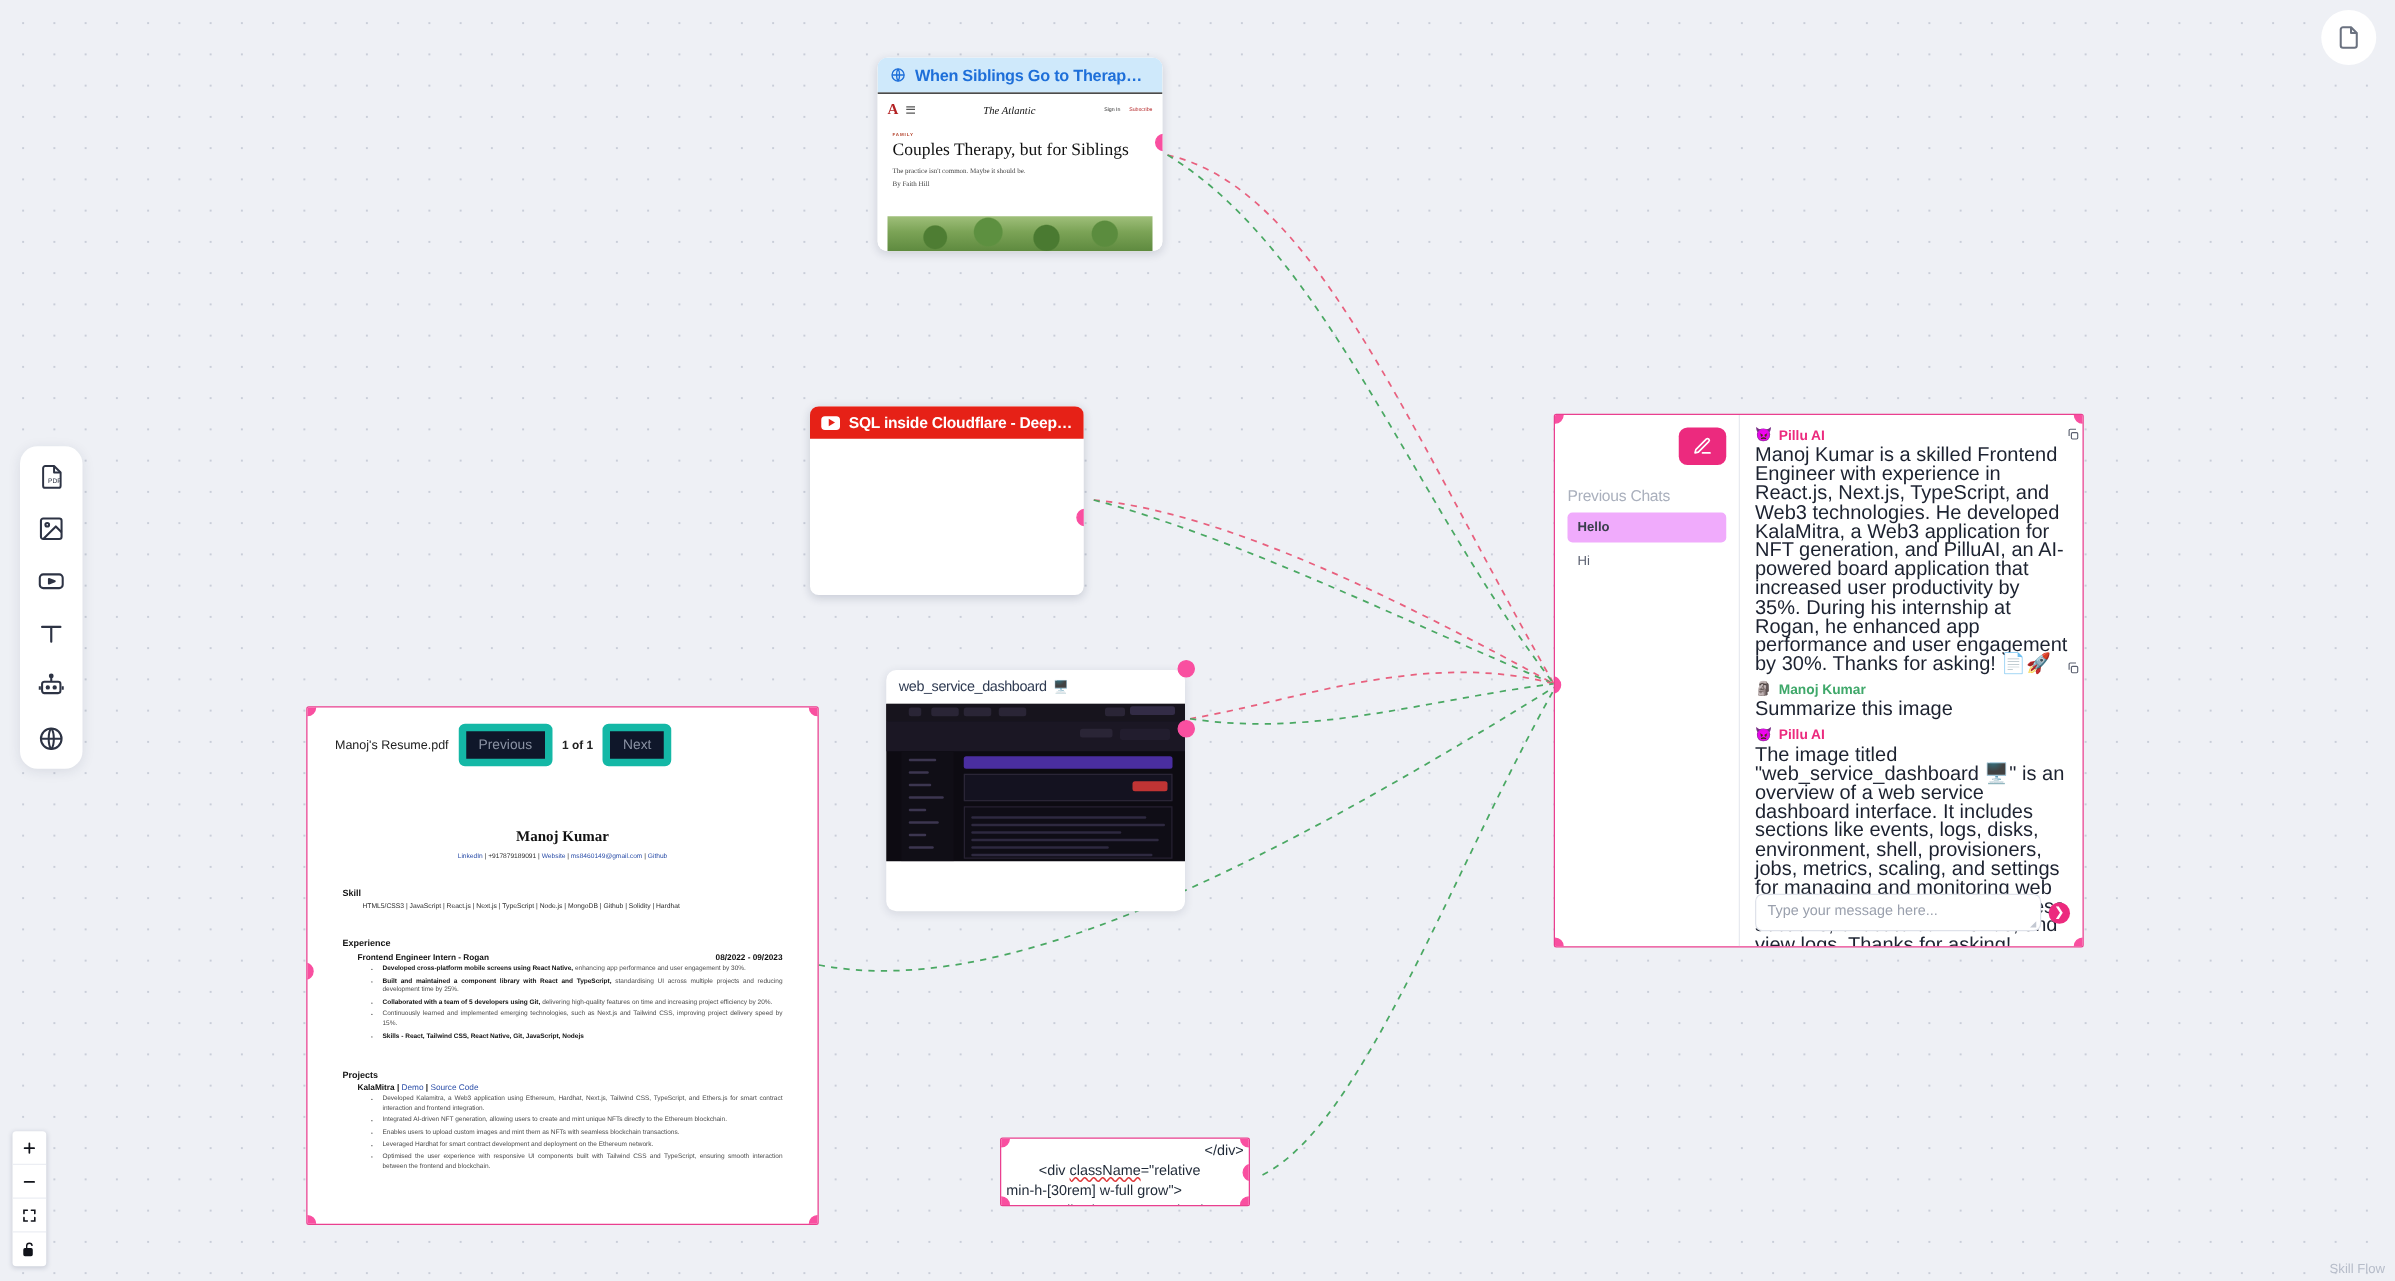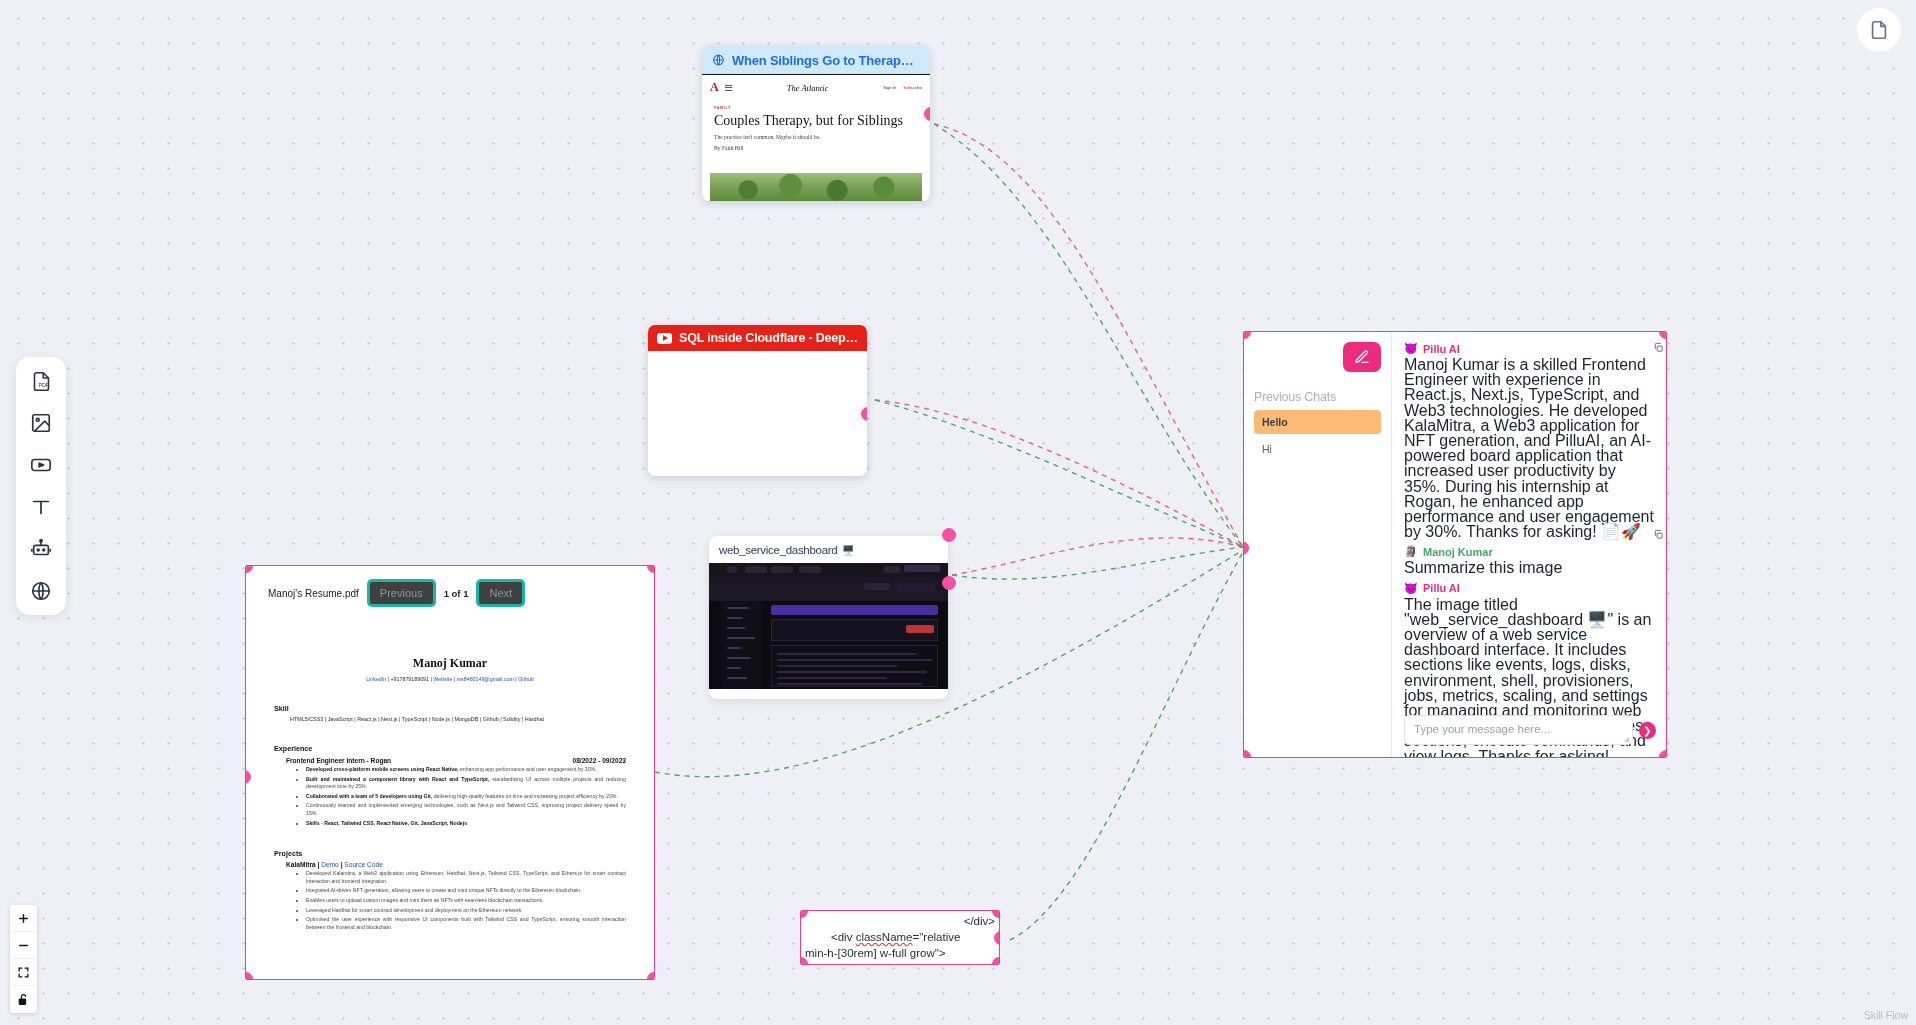--- a/index.html
+++ b/index.html
@@ -88,21 +88,21 @@
   .yt-ovtitle{position:absolute; left:54px; top:20px; color:#fff; font-size:13px;
     font-weight:500; text-shadow:0 1px 3px rgba(0,0,0,.7);}
   .yt-kebab{position:absolute; right:12px; top:18px; display:flex; flex-direction:column; gap:2.5px;}
   .yt-kebab i{width:3px;height:3px;border-radius:50%;background:#fff;display:block;}
   .yt-play{position:absolute; left:50%; top:50%; transform:translate(-50%,-50%);
     width:52px; height:36px; background:#f00; border-radius:9px; }
   .yt-play::after{content:""; position:absolute; left:20px; top:10px;
     border-left:16px solid #fff; border-top:9px solid transparent; border-bottom:9px solid transparent;}
 
   
-  #dash-node { left: 709px; top: 536px; width: 239px; height: 163px;
+  #dash-node { left: 709px; top: 536px; width: 239px; height: 193px;
     background:#fff; border-radius:8px; padding:8px 10px 0;
     box-shadow: 0 2px 8px rgba(30,40,70,.12); }
   .dash-title { font-size:11.5px; color:#2f3b52; letter-spacing:-.3px; display:flex; align-items:center; gap:5px;}
   .dash-emoji { font-size:10px; }
   .dash-img { margin-top:7px; width:239px; height:126px; margin-left:-10px;
     background:#0d0b12; position:relative; overflow:hidden;}
   .dt-topbar{position:absolute;left:0;top:0;right:0;height:14px;background:#17141d;}
   .dt-side{position:absolute;left:12px;top:38px;width:42px;bottom:0;background:#100e16;}
   .dt-hdr{position:absolute;left:0;top:14px;right:0;height:24px;background:#1b1724;}
   .dt-banner{position:absolute;left:62px;top:42px;right:10px;height:10px;background:#4a2ea0;border-radius:2px;}
@@ -117,22 +117,22 @@
     background:#fff; overflow:hidden; }
   .code-txt { font-size:11.5px; color:#1f2937; line-height:16px; padding: 2px 4px; white-space:pre-wrap;
     font-family:"Liberation Sans", sans-serif;}
   .sq { text-decoration: underline wavy #e0393b; text-decoration-skip-ink:none;}
 
   
   #resume-node { left: 245px; top: 565px; width: 410px; height: 415px;
     background:#fff; overflow:hidden; }
   .pdfbar { display:flex; align-items:center; gap:8px; padding: 13px 22px 13px; }
   .pdf-name { font-size:10px; color:#222; font-weight:500;}
-  .pdf-btn { font-size:11px; color:#8b93a4; border:3px solid #14b8a6; border-radius:5px;
-    padding: 5px 10px; background:#404040;}
+  .pdf-btn { font-size:11px; color:#8b93a4; border:6px solid #14b8a6; border-radius:5px;
+    padding: 5px 10px; background:#0f172a;}
   .pdf-count { font-size:9.5px; color:#222; font-weight:600;}
   .pdf-page { padding: 0 28px; }
   .rs-name { text-align:center; font-family:"Liberation Serif", serif; font-size:12px; color:#111;
     font-weight:700; margin-top: 36px;}
   .rs-links { text-align:center; font-size:5.3px; color:#2b2b2b; margin-top:5px;}
   .rs-links a { color:#2b4ea8; }
   .rs-h { font-size:7.2px; font-weight:700; color:#111; margin-top:22px;}
   .rs-sub { font-size:6.6px; font-weight:700; color:#111; margin-top:4px; padding-left:12px;
     display:flex; justify-content:space-between;}
   .rs-skills { font-size:5.4px; color:#2b2b2b; padding-left:16px; margin-top:3px;}
@@ -143,21 +143,21 @@
   .rs-proj a { color:#2b4ea8; font-weight:400;}
 
   
   #chat-node { left: 1243px; top: 331px; width: 424px; height: 427px;
     background:#fff; display:flex; overflow:hidden;}
   .chat-left { width:148px; border-right:1px solid #e8eaf0; padding:10px 10px 0; position:relative;}
   .newchat { width:38px; height:30px; background:#ec2a7e; border-radius:7px; margin-left:auto;
     display:flex; align-items:center; justify-content:center; }
   .prev-h { color:#aab0bd; font-size:12.5px; margin-top:18px; letter-spacing:-.2px;}
   .chat-item { font-size:10.5px; color:#3a3f4c; padding:6px 8px; border-radius:4px; margin-top:6px; font-weight:700;}
-  .chat-item.active { background:#fdba74; }
+  .chat-item.active { background:#f0abfc; }
   .chat-item.plain { font-weight:400; color:#5b6070; padding:3px 8px;}
   .chat-right { flex:1; padding: 10px 12px 0; position:relative; overflow:hidden;}
   .msg { margin-bottom: 6px; }
   .msg-who { display:flex; align-items:center; gap:6px; font-size:11px; font-weight:600; margin-bottom:2px;}
   .who-ai { color:#ec2a7e; }
   .who-user { color:#3fa86a; }
   .ava { width:13px; height:13px; border-radius:3px; display:inline-block; flex:none;
     font-size:11px; line-height:13px; }
   .msg-body { font-size:16px; line-height:15.2px; color:#1c2230; }
   .copy-ic { position:absolute; right:2px; width:11px; height:11px;}

